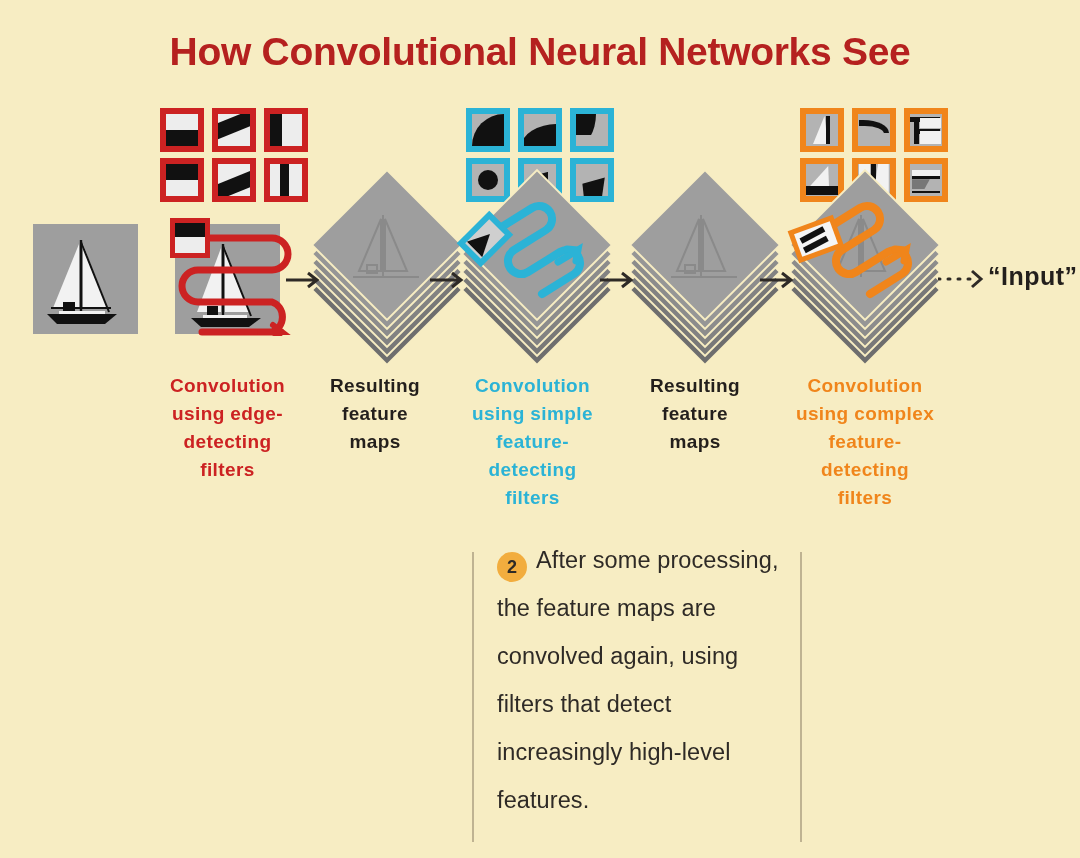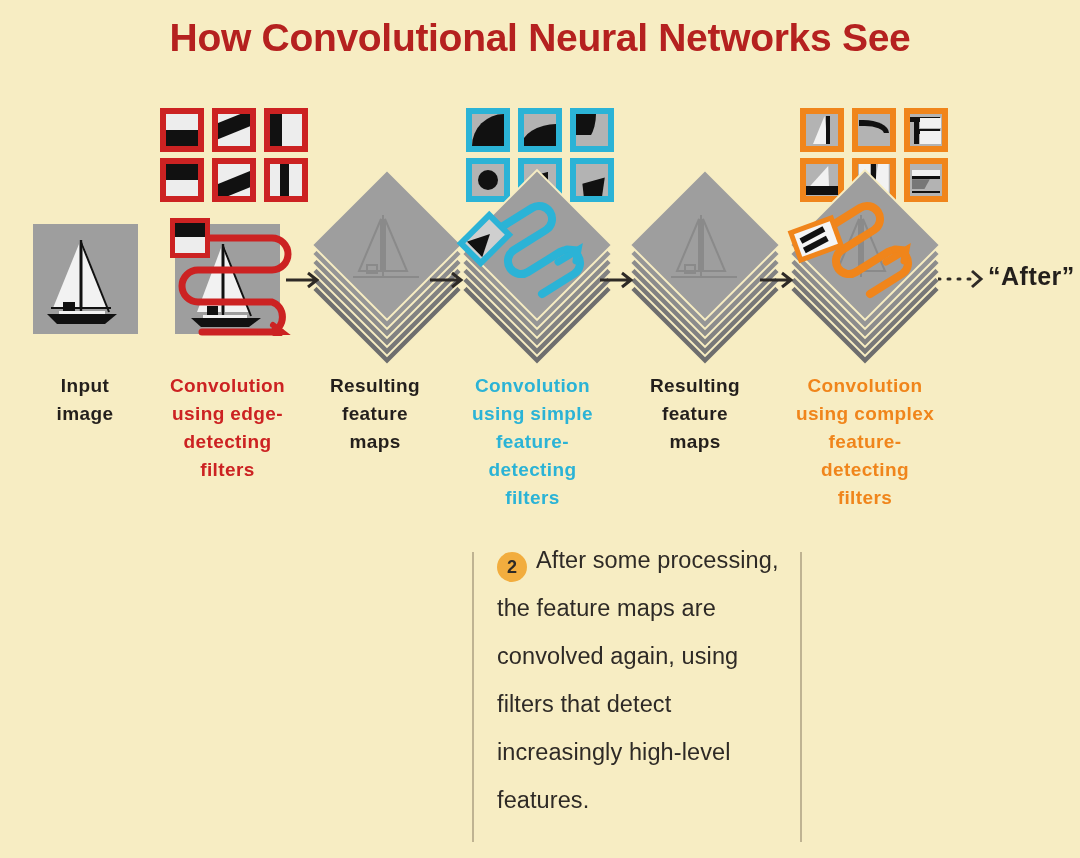--- a/index.html
+++ b/index.html
@@ -7,21 +7,21 @@
     width:1080px; height:858px;
     background:#f7edc3;
     font-family:"Liberation Sans", sans-serif;
     overflow:hidden;
     position:relative;
   }
   .page { position:relative; width:1080px; height:858px; }
 
   
   .title {
-    position:absolute; top:16px; left:0; width:1080px;
+    position:absolute; top:30px; left:0; width:1080px;
     text-align:center;
     font-size:39px; font-weight:bold;
     color:#b5211f;
     letter-spacing:-0.3px;
   }
 
   
   .filter-grid {
     position:absolute;
     display:grid;
@@ -335,24 +335,22 @@
     <path d="M0,12 H30 M22,5 L31,12 L22,19" fill="none" stroke="#2e2a26" stroke-width="3"></path>
   </svg>
   <svg class="arrow" style="left:760px; top:268px; width:40px; height:24px;" viewBox="0 0 40 24">
     <path d="M0,12 H30 M22,5 L31,12 L22,19" fill="none" stroke="#2e2a26" stroke-width="3"></path>
   </svg>
 
   <svg class="arrow" style="left:938px; top:266px; width:60px; height:26px;" viewBox="0 0 60 26">
     <path d="M0,13 H38" fill="none" stroke="#2e2a26" stroke-width="3" stroke-linecap="round" stroke-dasharray="2 8"></path>
     <path d="M34,5 L43,13 L34,21" fill="none" stroke="#2e2a26" stroke-width="3"></path>
   </svg>
-  <div class="outlabel" style="left:988px; top:262px;">“After”</div>
-
-  <div class="stagelabel lbl-dark" style="left:20px; top:372px; width:130px; white-space:pre-line;">Input
-image</div>
+  <div class="outlabel" style="left:988px; top:262px;">“Input”</div>
+
 
   <div class="stagelabel lbl-red" style="left:145px; top:372px; width:165px; white-space:pre-line;">Convolution
 using edge-
 detecting
 filters</div>
 
   <div class="stagelabel lbl-dark" style="left:310px; top:372px; width:130px; white-space:pre-line;">Resulting
 feature
 maps</div>
 

